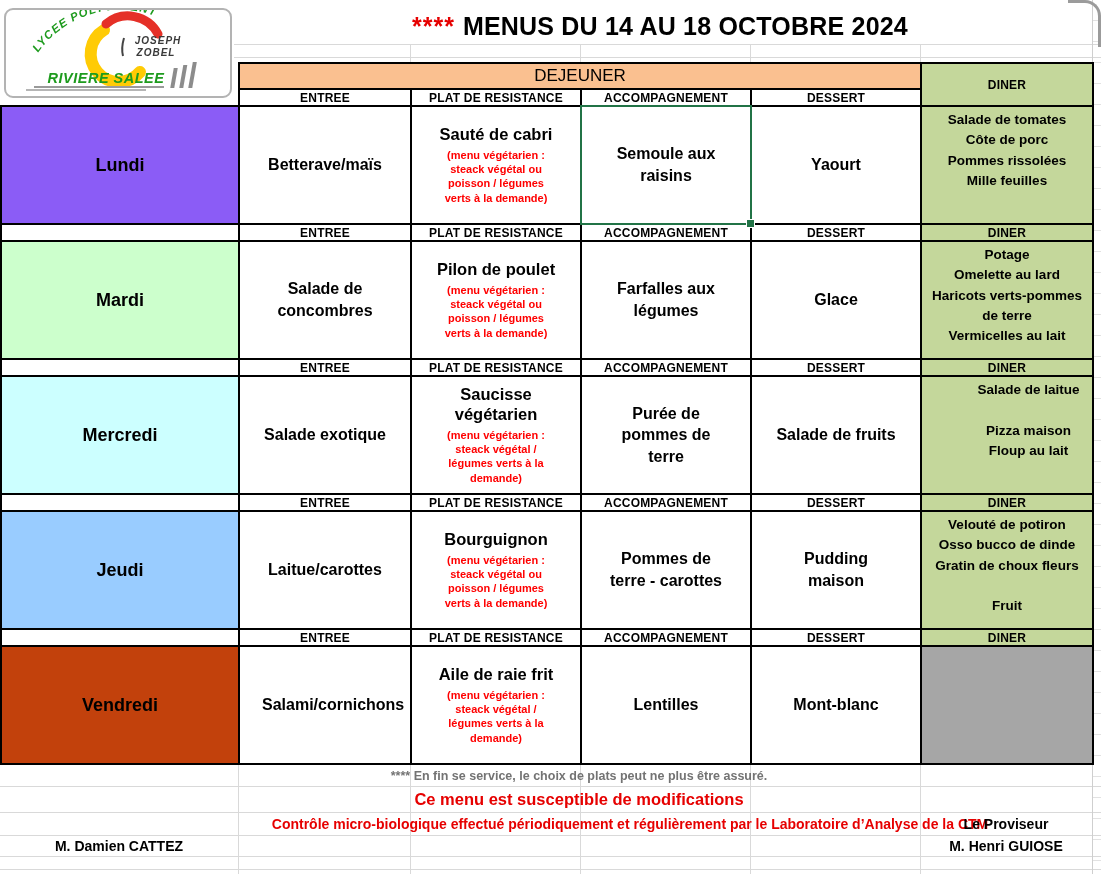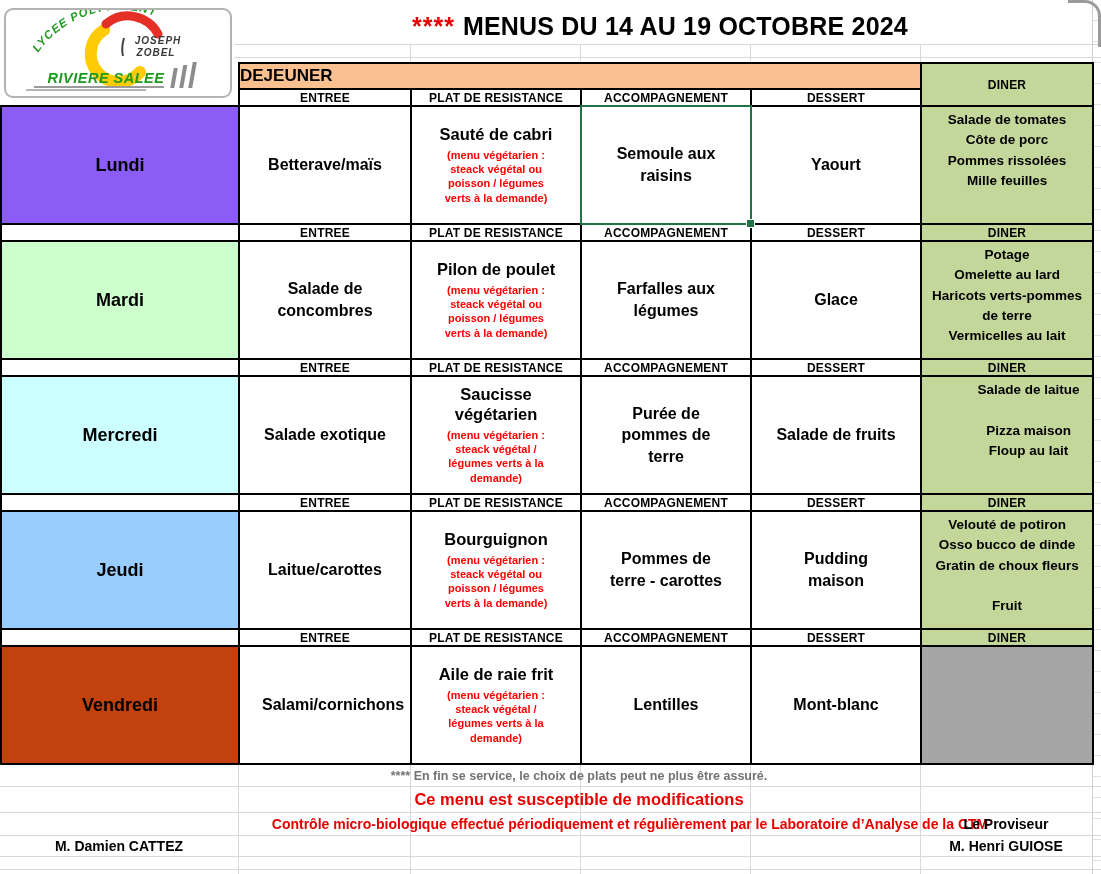--- a/index.html
+++ b/index.html
@@ -24,21 +24,21 @@
 
   
   .logo-box{position:absolute;left:4px;top:8px;width:224px;height:86px;background:#fff;
      border:2px solid #b3b3b3;border-radius:9px;z-index:3;}
 
   
   .menu-table{position:absolute;left:0;top:62px;z-index:2;}
   table{border-collapse:collapse;table-layout:fixed;width:1092px;}
   td{border:2px solid #000;padding:0;overflow:hidden;}
   td.nob{border:none;background:transparent;}
-  .dej{background:#FAC090;font-size:17px;font-weight:bold;text-align:left;height:24px;margin-top:40px;}
+  .dej{background:#FAC090;font-size:17px;font-weight:normal;text-align:center;height:24px;margin-top:40px;}
   .ch{font-size:12px;font-weight:bold;text-align:center;background:#fff;height:15px;letter-spacing:.2px;}
   .dinh{background:#C4D79B;}
   tr.rhdr td{height:15px;}
   tr.rcont td{height:110px;}
   .daycell{font-size:18px;font-weight:bold;text-align:center;vertical-align:middle;}
   .cell{font-size:16px;font-weight:bold;text-align:center;vertical-align:middle;
         line-height:1.35;padding:2px 22px;}
   .platwrap{display:flex;flex-direction:column;justify-content:center;align-items:center;height:100%;}
   .plat-name{font-size:16.5px;font-weight:bold;line-height:1.2;}
   .plat-note{font-size:11px;font-weight:bold;color:#ff0000;line-height:1.3;margin-top:3px;padding:0 3px;}
@@ -82,21 +82,21 @@
   <div class="hline" style="left:0;top:856px;width:1101px;"></div>
   <div class="hline" style="left:0;top:869px;width:1101px;"></div>
   <div class="vline" style="left:238px;top:762px;height:112px;"></div>
   <div class="vline" style="left:410px;top:762px;height:112px;"></div>
   <div class="vline" style="left:580px;top:762px;height:112px;"></div>
   <div class="vline" style="left:750px;top:762px;height:112px;"></div>
   <div class="vline" style="left:920px;top:762px;height:112px;"></div>
   <div class="right-strip"></div>
   <div class="corner-tr"></div>
 
-  <div class="title"><span class="stars">****</span><span>MENUS DU 14 AU 19 OCTOBRE 2024</span></div>
+  <div class="title"><span class="stars">****</span><span>MENUS DU 14 AU 18 OCTOBRE 2024</span></div>
 
   <div class="logo-box">
     <svg width="220" height="82" viewBox="0 0 220 82">
       <defs>
           <path id="arcpath" d="M 30 46 A 100 100 0 0 1 196 42" fill="none"></path>
         </defs>
 
       <path d="M 98 20 A 28 28 0 1 0 134 62" fill="none" stroke="#FFCB05" stroke-width="12" stroke-linecap="round"></path>
       <path d="M 100 14 A 34 34 0 0 1 152 24" fill="none" stroke="#E53027" stroke-width="9" stroke-linecap="round"></path>
       <path d="M 118 28 q -3 10 -1 18" fill="none" stroke="#444" stroke-width="2"></path>

